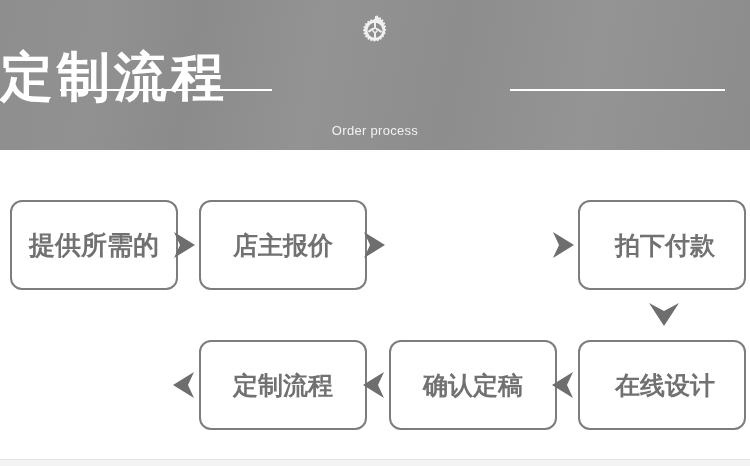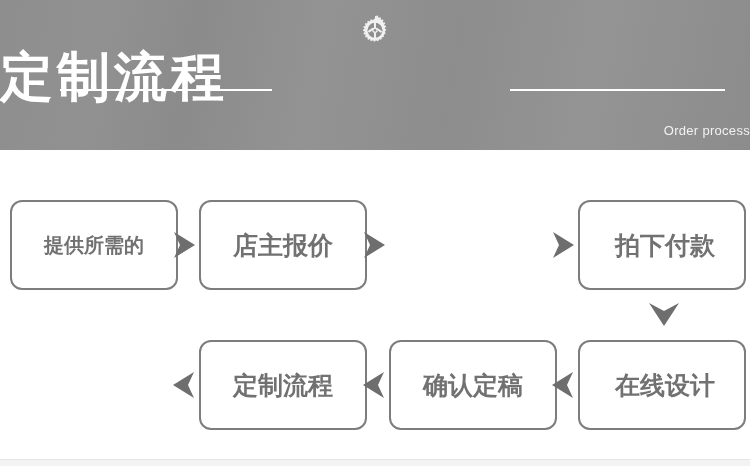--- a/index.html
+++ b/index.html
@@ -68,21 +68,21 @@
     height: 2px;
     background: #ffffff;
   }
   .rule-left  { left: 60px;  width: 212px; }
   .rule-right { left: 510px; width: 215px; }
   .subtitle {
     position: absolute;
     left: 0;
     right: 0;
     top: 122px;
-    text-align: right;
+    text-align: center;
     color: #f2f2f2;
     font-size: 13px;
     line-height: 18px;
     letter-spacing: 0.3px;
   }
 
   
   .flow {
     position: absolute;
     left: 0;
@@ -102,21 +102,21 @@
     align-items: center;
     justify-content: center;
     text-align: center;
     color: #717171;
     font-size: 25px;
     line-height: 32px;
     font-weight: bold;
     letter-spacing: 0px;
     padding: 0 6px;
   }
-  .node.two-line { font-size: 20px; line-height: 31px; }
+  .node.two-line { font-size: 26px; line-height: 31px; }
 
   .row1 { top: 50px; }
   .row2 { top: 190px; }
   .col1 { left: 10px; }
   .col2 { left: 199px; }
   .col3 { left: 389px; }
   .col4 { left: 578px; padding-left: 12px; }
 
   
   .arrow {

